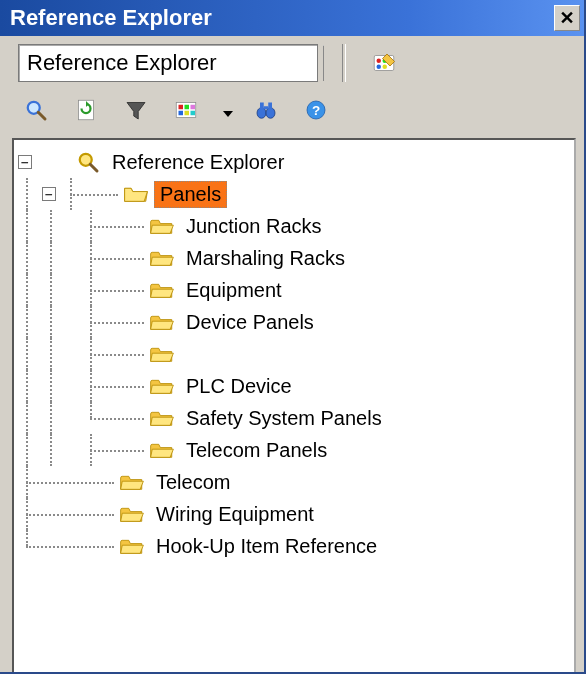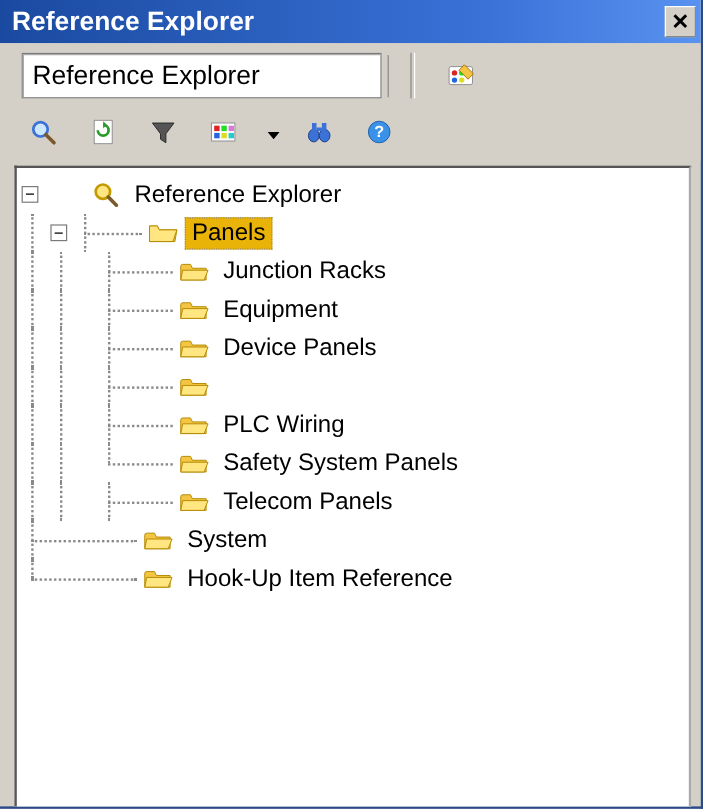--- a/index.html
+++ b/index.html
@@ -132,21 +132,21 @@
     top:50%;
     border-top: 2px dotted #8a8a8a;
   }
   .conn.passthru::after { display:none; }
   .conn.passthru::before { top:0; bottom:0; }
   .conn.none::before, .conn.none::after { display:none; }
   .label {
     padding: 2px 6px;
   }
   .label.selected {
-    background:#eab308;
+    background:#f97316;
     border:1px dotted #888;
     padding:1px 5px;
   }
   
   .ico { width:28px; height:26px; display:flex; align-items:center; justify-content:center; flex-shrink:0; margin-right:4px;}
   .ico svg { width:26px; height:24px; }
 </style>
 </head>
 <body>
 
@@ -299,20 +299,34 @@
     <div class="node">
       <span class="conn passthru" style="width:24px"></span>
       <span class="conn passthru" style="width:40px"></span>
       <span class="conn " style="width:66px"></span>
       <span class="ico">
                       <svg viewBox="0 0 32 26">
   <path d="M2 8 L2 22 L28 22 L28 10 L14 10 L12 6 L4 6 Q2 6 2 8 Z" fill="#f4c542" stroke="#b58a00"></path>
   <path d="M4 12 L30 12 L26 22 L2 22 Z" fill="#ffe680" stroke="#b58a00"></path>
 </svg>
                     </span>
+      <span class="label">Marshaling Racks</span>
+    </div>
+                </li>
+                <li>
+    <div class="node">
+      <span class="conn passthru" style="width:24px"></span>
+      <span class="conn passthru" style="width:40px"></span>
+      <span class="conn " style="width:66px"></span>
+      <span class="ico">
+                      <svg viewBox="0 0 32 26">
+  <path d="M2 8 L2 22 L28 22 L28 10 L14 10 L12 6 L4 6 Q2 6 2 8 Z" fill="#f4c542" stroke="#b58a00"></path>
+  <path d="M4 12 L30 12 L26 22 L2 22 Z" fill="#ffe680" stroke="#b58a00"></path>
+</svg>
+                    </span>
       <span class="label">Equipment</span>
     </div>
                 </li>
                 <li>
     <div class="node">
       <span class="conn passthru" style="width:24px"></span>
       <span class="conn passthru" style="width:40px"></span>
       <span class="conn " style="width:66px"></span>
       <span class="ico">
                       <svg viewBox="0 0 32 26">
@@ -340,21 +354,21 @@
     <div class="node">
       <span class="conn passthru" style="width:24px"></span>
       <span class="conn passthru" style="width:40px"></span>
       <span class="conn " style="width:66px"></span>
       <span class="ico">
                       <svg viewBox="0 0 32 26">
   <path d="M2 8 L2 22 L28 22 L28 10 L14 10 L12 6 L4 6 Q2 6 2 8 Z" fill="#f4c542" stroke="#b58a00"></path>
   <path d="M4 12 L30 12 L26 22 L2 22 Z" fill="#ffe680" stroke="#b58a00"></path>
 </svg>
                     </span>
-      <span class="label">PLC Wiring</span>
+      <span class="label">PLC Device</span>
     </div>
                 </li>
                 <li>
     <div class="node">
       <span class="conn passthru" style="width:24px"></span>
       <span class="conn passthru" style="width:40px"></span>
       <span class="conn last" style="width:66px"></span>
       <span class="ico">
                       <svg viewBox="0 0 32 26">
   <path d="M2 8 L2 22 L28 22 L28 10 L14 10 L12 6 L4 6 Q2 6 2 8 Z" fill="#f4c542" stroke="#b58a00"></path>
@@ -385,21 +399,33 @@
         <ul id="root-siblings">
             <li>
     <div class="node">
       <span class="conn " style="width:100px"></span>
       <span class="ico">
                   <svg viewBox="0 0 32 26">
   <path d="M2 8 L2 22 L28 22 L28 10 L14 10 L12 6 L4 6 Q2 6 2 8 Z" fill="#f4c542" stroke="#b58a00"></path>
   <path d="M4 12 L30 12 L26 22 L2 22 Z" fill="#ffe680" stroke="#b58a00"></path>
 </svg>
                 </span>
-      <span class="label">System</span>
+      <span class="label">Telecom</span>
+    </div>
+            </li>
+            <li>
+    <div class="node">
+      <span class="conn " style="width:100px"></span>
+      <span class="ico">
+                  <svg viewBox="0 0 32 26">
+  <path d="M2 8 L2 22 L28 22 L28 10 L14 10 L12 6 L4 6 Q2 6 2 8 Z" fill="#f4c542" stroke="#b58a00"></path>
+  <path d="M4 12 L30 12 L26 22 L2 22 Z" fill="#ffe680" stroke="#b58a00"></path>
+</svg>
+                </span>
+      <span class="label">Wiring Equipment</span>
     </div>
             </li>
             <li>
     <div class="node">
       <span class="conn last" style="width:100px"></span>
       <span class="ico">
                   <svg viewBox="0 0 32 26">
   <path d="M2 8 L2 22 L28 22 L28 10 L14 10 L12 6 L4 6 Q2 6 2 8 Z" fill="#f4c542" stroke="#b58a00"></path>
   <path d="M4 12 L30 12 L26 22 L2 22 Z" fill="#ffe680" stroke="#b58a00"></path>
 </svg>

